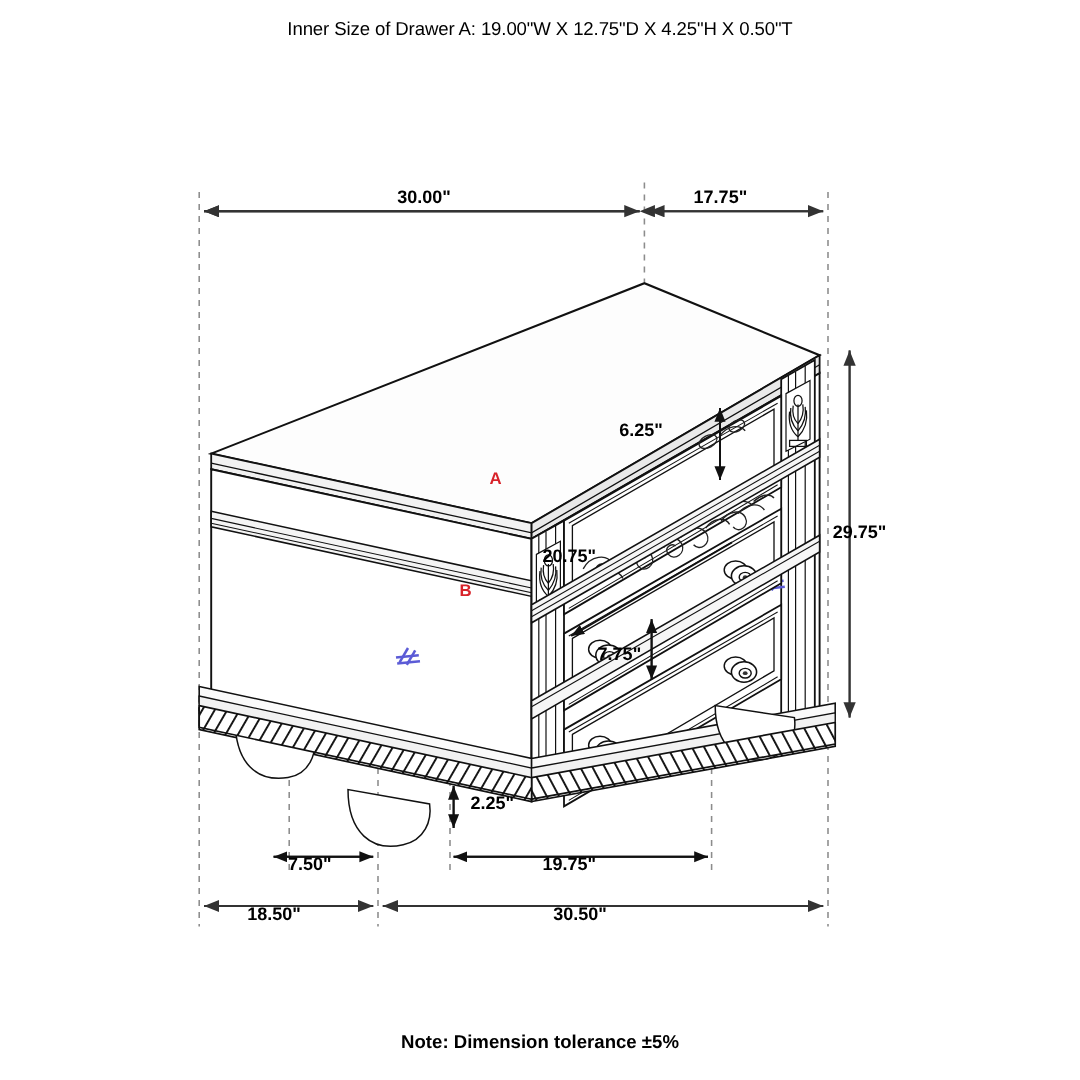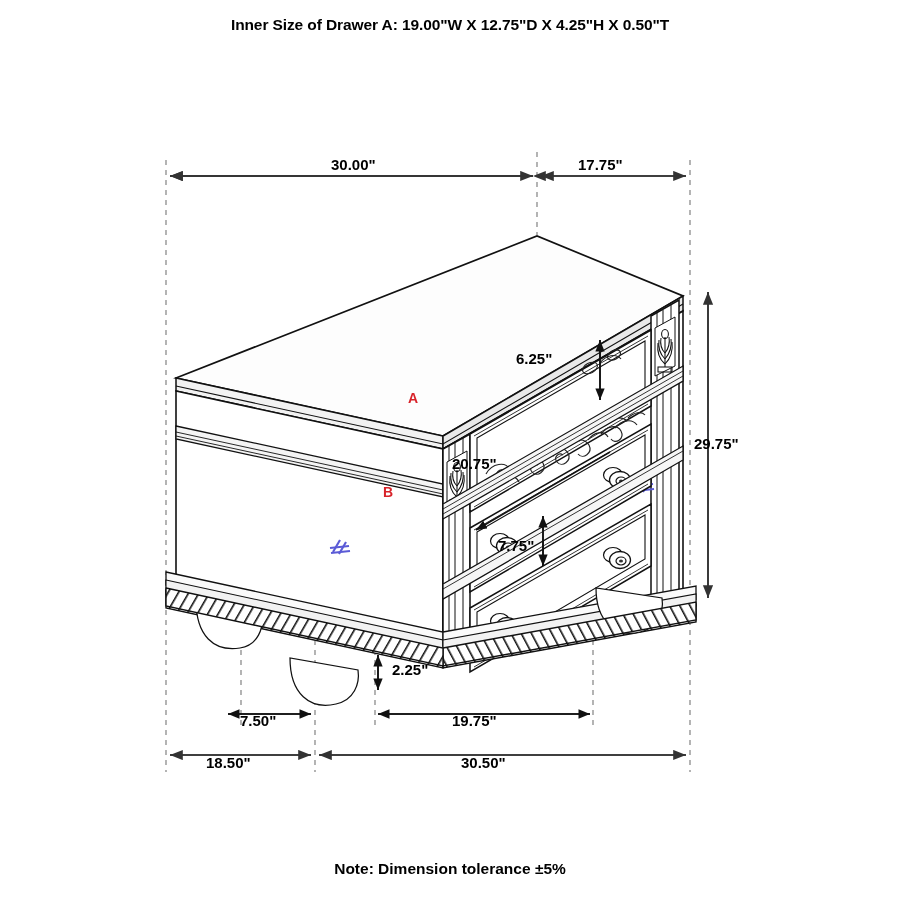--- a/index.html
+++ b/index.html
@@ -17,21 +17,21 @@
   #stage {
     position: relative;
     width: 900px;
     height: 900px;
   }
   .hdr {
     position: absolute;
     left: 0;
     width: 900px;
     text-align: center;
-    font-weight: bold;
+    font-weight: normal;
     font-size: 15.5px;
     color: #000;
     letter-spacing: -0.1px;
   }
   #hdr1 { top: 16px; }
   #hdr2 { top: 40px; }
   #note {
     position: absolute;
     left: 0;
     top: 860px;

